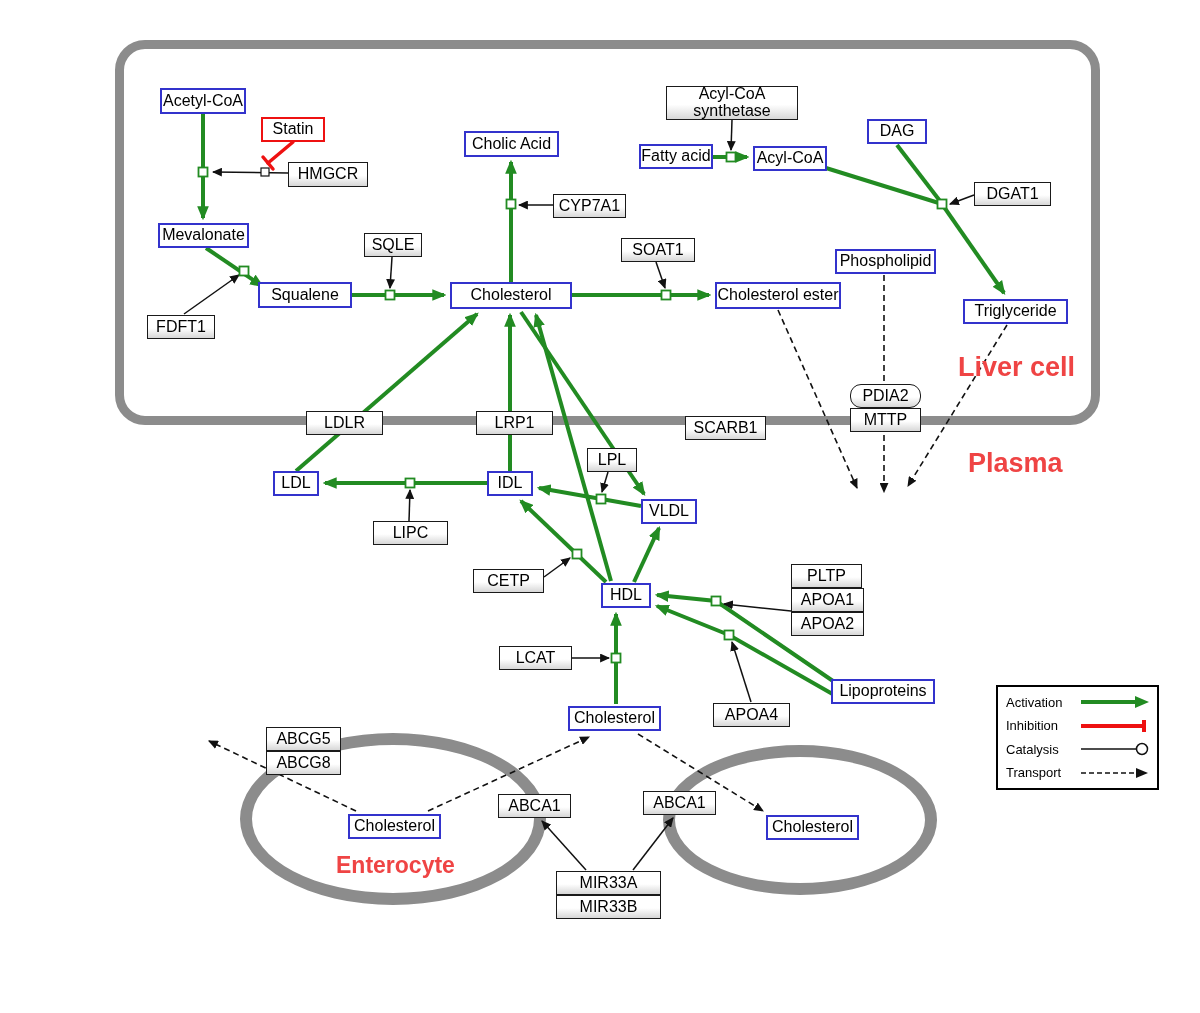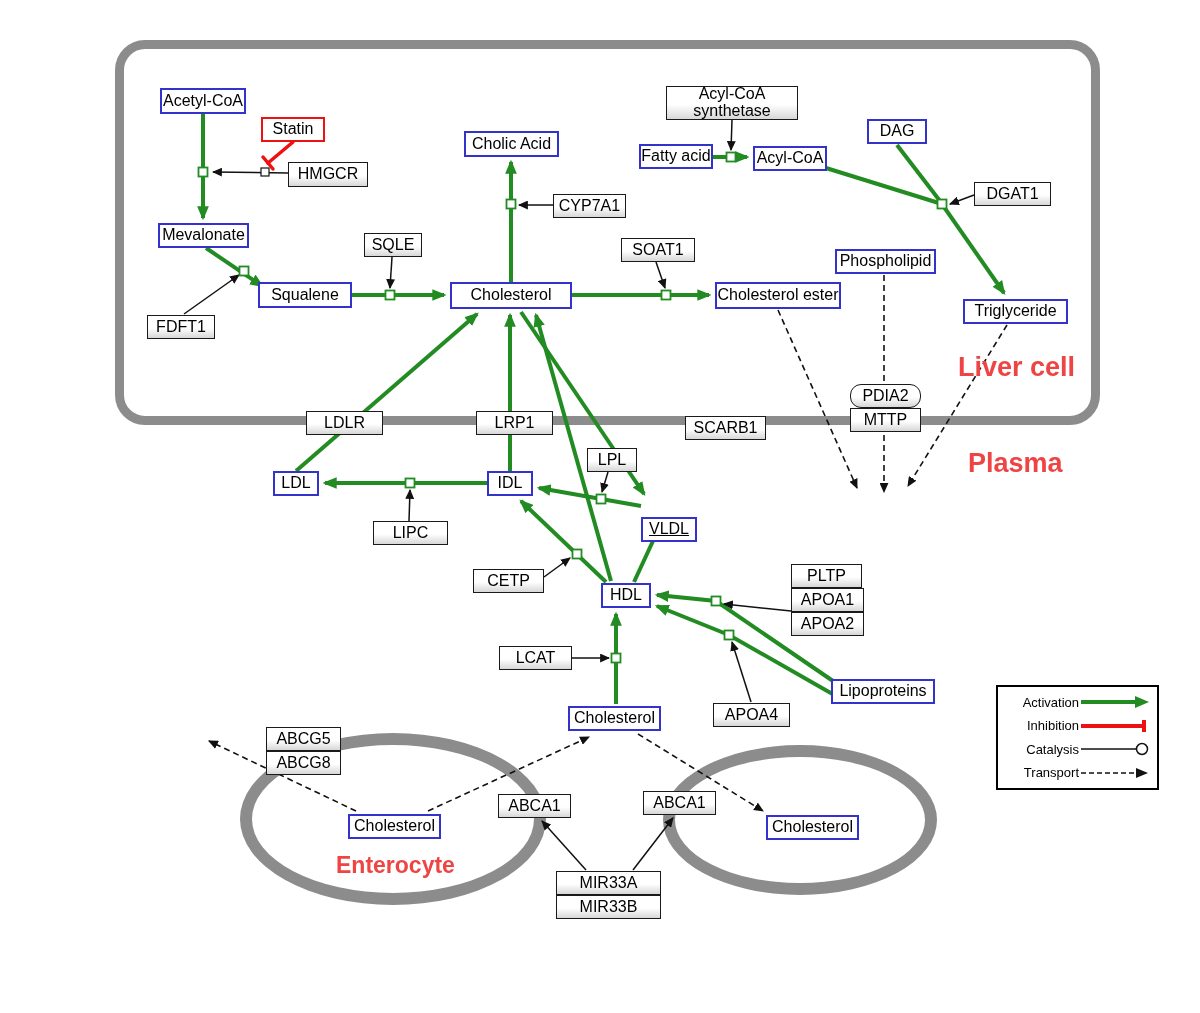--- a/index.html
+++ b/index.html
@@ -17,21 +17,21 @@
   .region-label{position:absolute;font-weight:bold;color:#ef4444;z-index:3;}
   .big-label{font-size:27px;}
   .small-label{font-size:23px;}
   .apo-table{position:absolute;display:grid;grid-template-columns:81px 81px;z-index:3;}
   .apo-cell{box-sizing:border-box;width:81px;height:25px;border:1.3px solid #1a1a1a;margin:-0.65px;
             display:flex;align-items:center;justify-content:center;font-size:15px;
             background:linear-gradient(180deg,#ffffff 55%,#d7d7d7 100%);}
   .legend{position:absolute;left:996px;top:685px;width:163px;height:105px;border:2.5px solid #000;
           box-sizing:border-box;background:#fff;z-index:3;padding:6px 8px;display:flex;
           flex-direction:column;justify-content:space-between;}
-  .legend-row{display:flex;align-items:center;justify-content:flex-end;height:18px;}
+  .legend-row{display:flex;align-items:center;justify-content:space-between;height:18px;}
   .legend-row span{font-size:13px;}
 </style>
 </head>
 <body>
 
 <div id="canvas">
 
   <div class="region liver" style="left:115px;top:40px;width:985px;height:385px;"></div>
   <div class="region ellipse" style="left:240px;top:733px;width:306px;height:172px;"></div>
   <div class="region ellipse" style="left:663px;top:745px;width:274px;height:150px;"></div>
@@ -147,21 +147,21 @@
   <div class="node enzyme" style="left:476px;top:411px;width:77px;height:24px;">LRP1</div>
   <div class="node enzyme" style="left:685px;top:416px;width:81px;height:24px;">SCARB1</div>
   <div class="node enzyme" style="left:850px;top:384px;width:71px;height:24px;border-radius:11px;">PDIA2</div>
   <div class="node enzyme" style="left:850px;top:408px;width:71px;height:24px;">MTTP</div>
 
   <div class="region-label big-label" style="left:968px;top:448px;">Plasma</div>
   <div class="node compound" style="left:273px;top:471px;width:46px;height:25px;">LDL</div>
   <div class="node compound" style="left:487px;top:471px;width:46px;height:25px;">IDL</div>
   <div class="node enzyme" style="left:373px;top:521px;width:75px;height:24px;">LIPC</div>
   <div class="node enzyme" style="left:587px;top:448px;width:50px;height:24px;">LPL</div>
-  <div class="node compound" style="left:641px;top:517px;width:56px;height:25px;text-decoration:underline;">VLDL</div>
+  <div class="node compound" style="left:641px;top:499px;width:56px;height:25px;">VLDL</div>
   <div class="node enzyme" style="left:473px;top:569px;width:71px;height:24px;">CETP</div>
   <div class="node compound" style="left:601px;top:583px;width:50px;height:25px;">HDL</div>
   <div class="node enzyme" style="left:791px;top:564px;width:71px;height:24px;">PLTP</div>
   <div class="node enzyme" style="left:791px;top:588px;width:73px;height:24px;">APOA1</div>
   <div class="node enzyme" style="left:791px;top:612px;width:73px;height:24px;">APOA2</div>
   <div class="node enzyme" style="left:499px;top:646px;width:73px;height:24px;">LCAT</div>
   <div class="node enzyme" style="left:713px;top:703px;width:77px;height:24px;">APOA4</div>
   <div class="node compound" style="left:831px;top:679px;width:104px;height:25px;">Lipoproteins</div>
   <div class="node compound" style="left:568px;top:706px;width:93px;height:25px;">Cholesterol</div>
 

